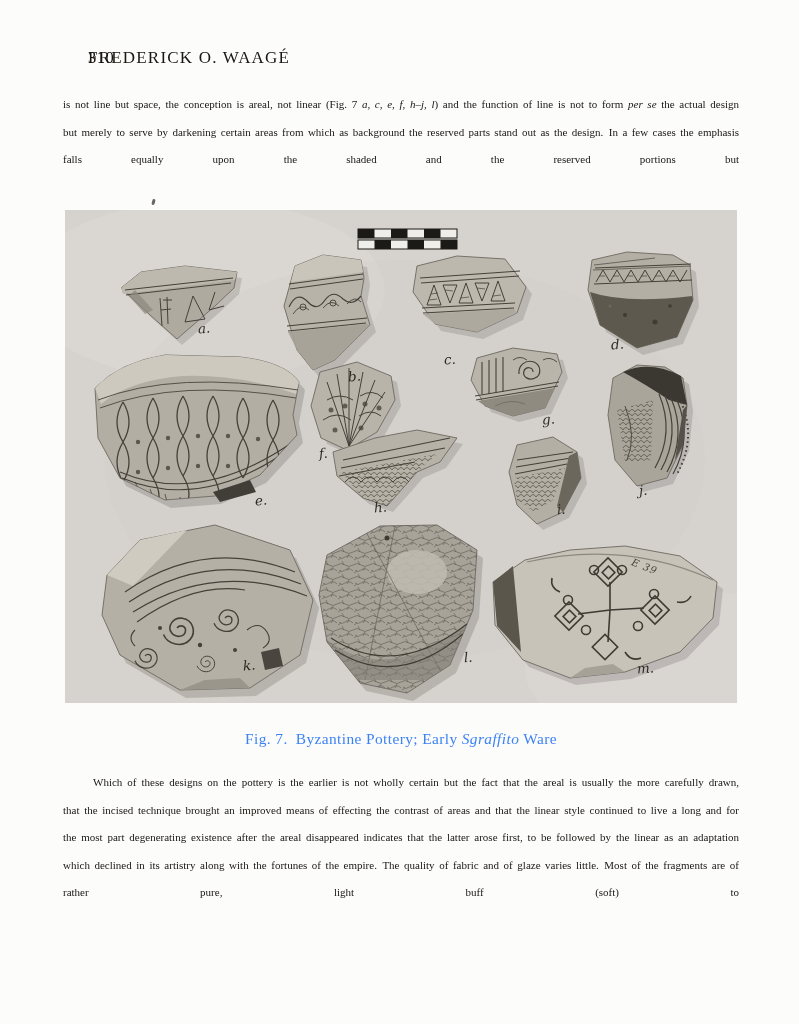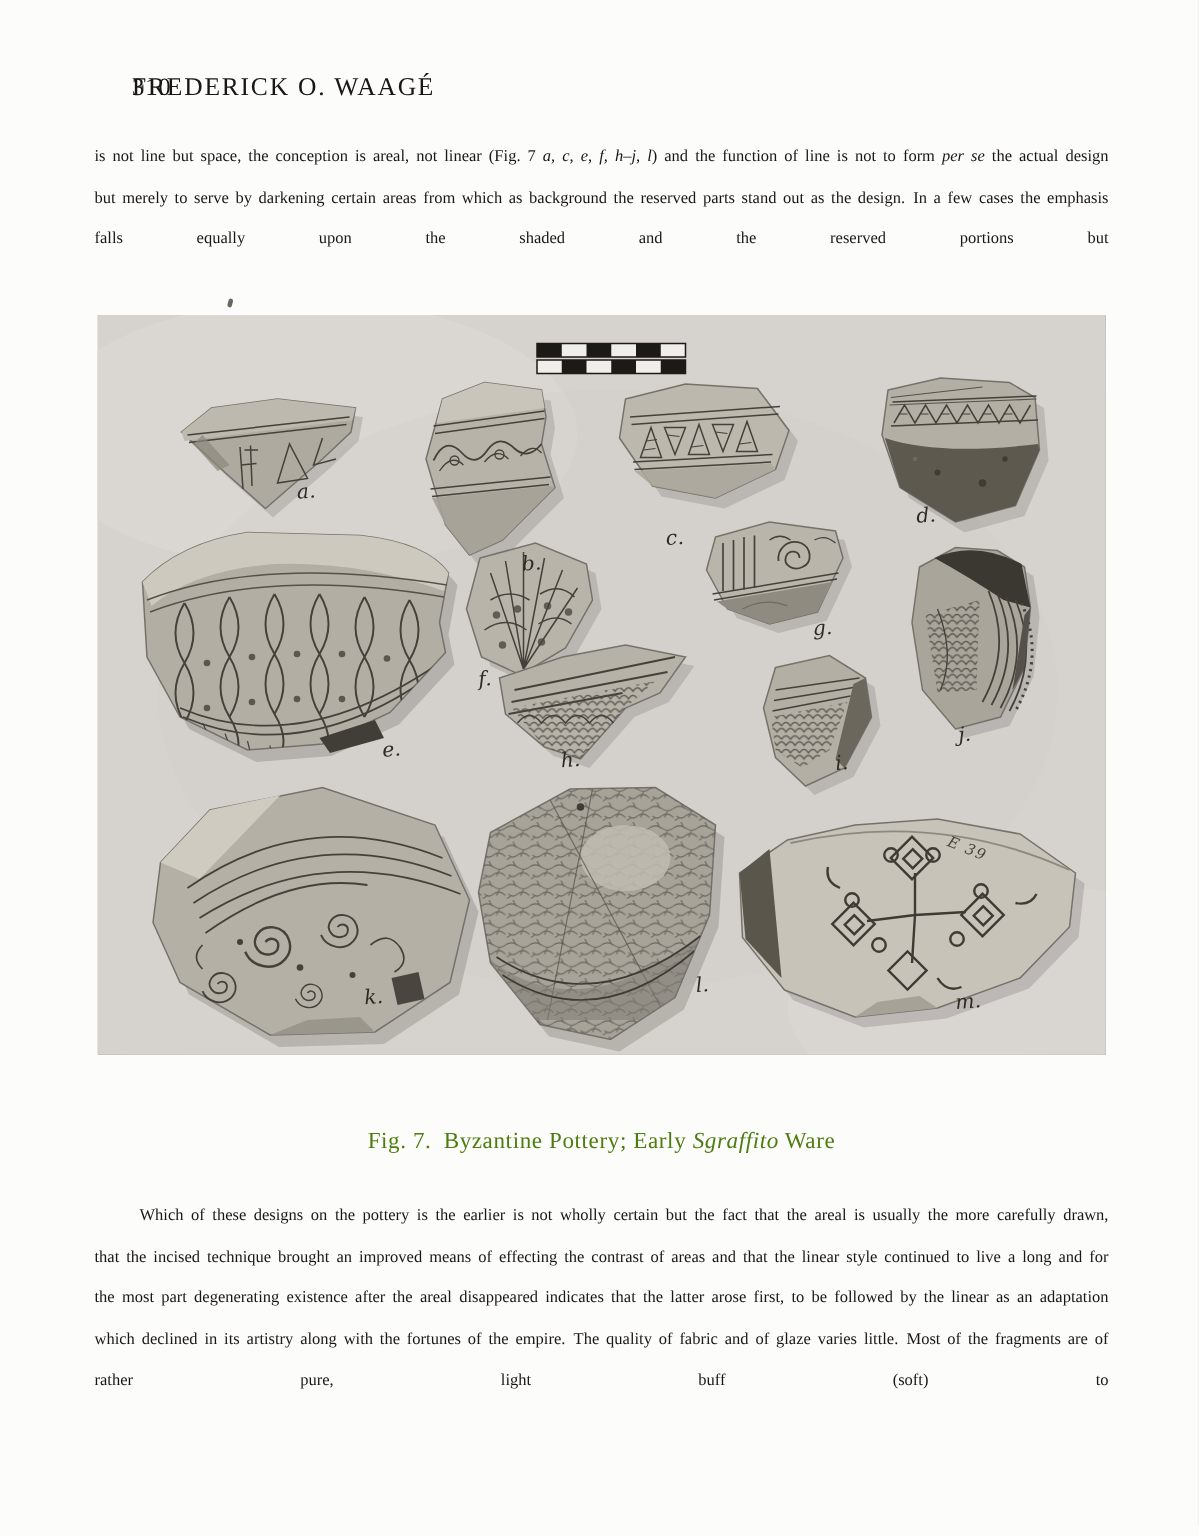--- a/index.html
+++ b/index.html
@@ -12,21 +12,21 @@
   
   .running-head{position:absolute;top:48px;left:63px;width:676px;height:22px;margin-left:25px;}
   .pagenum{position:absolute;left:0;top:0;font-size:16.5px;letter-spacing:.5px;}
   .headtitle{position:absolute;left:0;right:0;font-size:17px;letter-spacing:1.2px;}
   
   .textblock{position:absolute;left:63px;width:676px;}
   .tb1{top:91px;}
   .tb2{top:769px;}
   p.body{margin:0;font-size:11px;line-height:27.6px;text-align:justify;word-spacing:1.5px;}
   p.fulljust{text-align-last:justify;}
-  p.indent{text-indent:30px;margin-top:28px;}
+  p.indent{text-indent:30px;}
   p.body i{font-style:italic;}
   
   .photo{
     position:absolute;left:65px;top:210px;width:672px;height:493px;
     background:#d6d3ce;
     box-shadow:inset 0 0 55px rgba(95,90,78,.28), inset 0 0 6px rgba(120,115,100,.25);
   }
   .photo svg{position:absolute;left:0;top:0;}
   .fig-label{
     position:absolute;font-family:"DejaVu Serif","Liberation Serif",serif;
@@ -34,22 +34,22 @@
     transform:rotate(-4deg);
   }
   .inv-mark{
     position:absolute;left:566px;top:351px;
     font-family:"DejaVu Serif",serif;font-size:10px;font-style:italic;
     color:#4a453c;transform:rotate(22deg);letter-spacing:1px;
   }
   .speck{position:absolute;left:152px;top:199px;width:3px;height:6px;background:#6a665e;border-radius:2px;transform:rotate(15deg);}
   
   .caption{
-    position:absolute;left:63px;top:752px;width:676px;text-align:center;
-    font-size:15.4px;letter-spacing:.4px;color:#4d7c0f;
+    position:absolute;left:63px;top:730px;width:676px;text-align:center;
+    font-size:15.4px;letter-spacing:.4px;color:#3b82f6;
   }
   .caption i{font-style:italic;}
 </style>
 </head>
 <body>
 
 <div class="page">
 
   <div class="running-head">
     <span class="pagenum">310</span>

